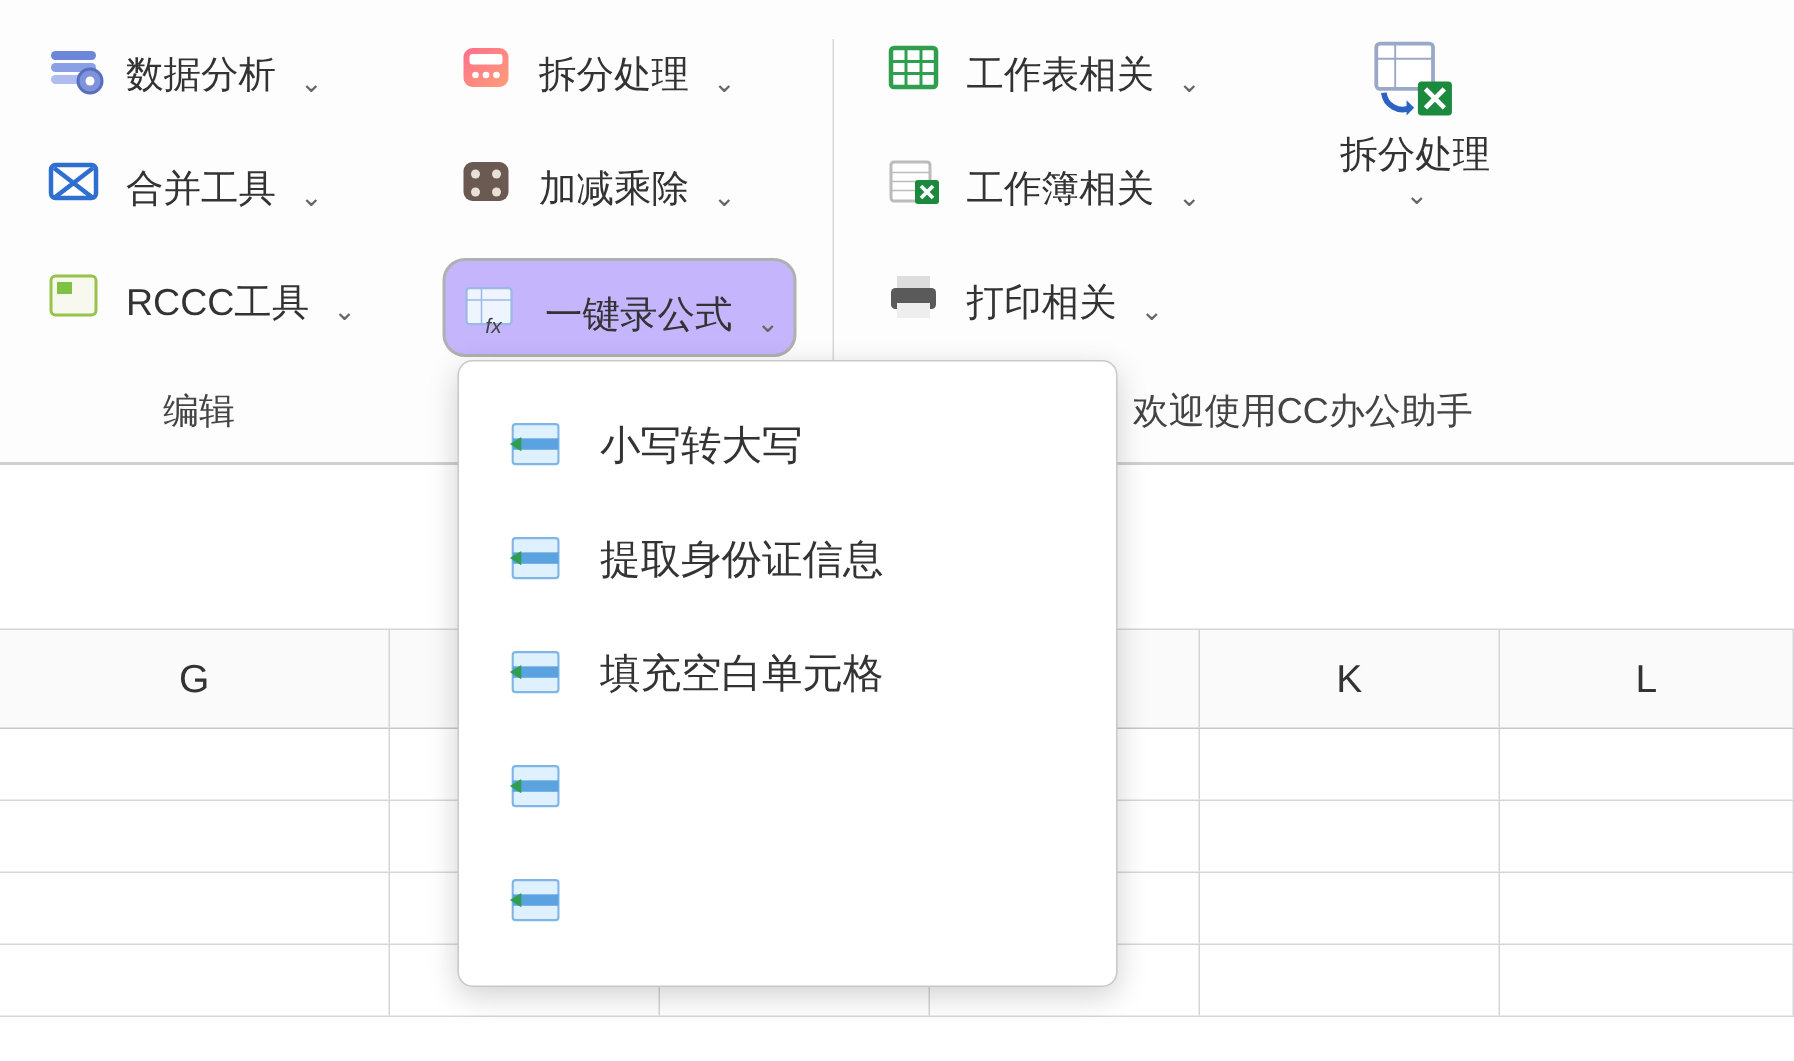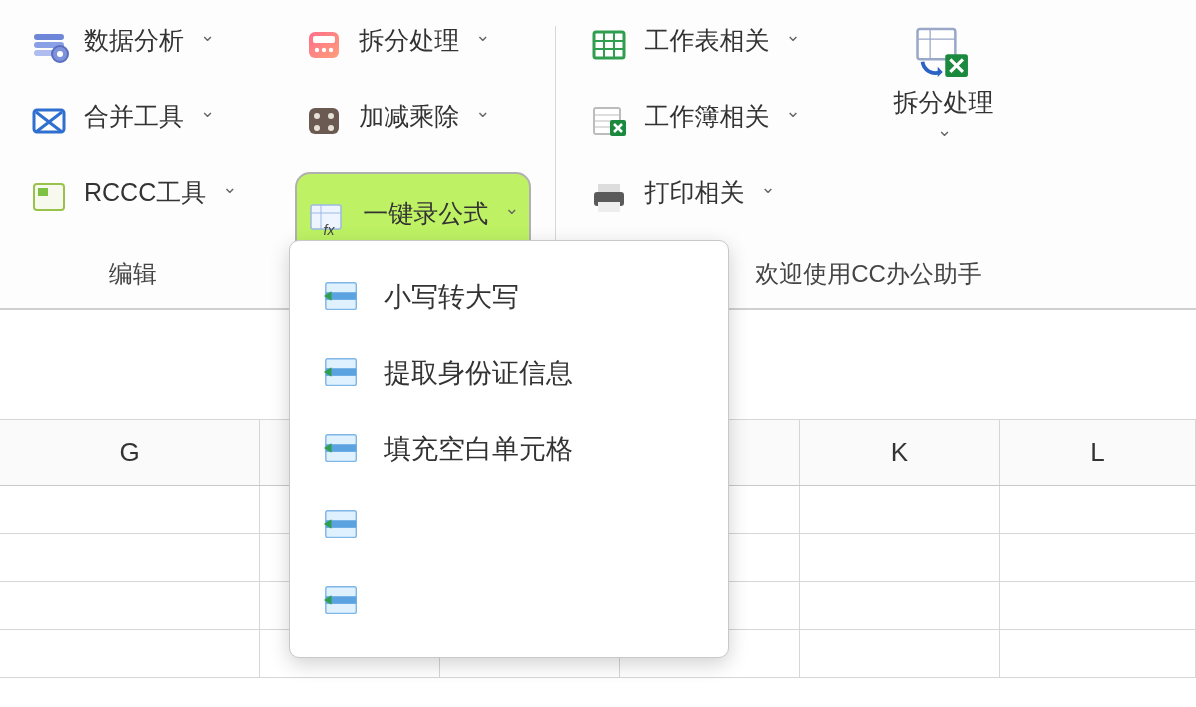--- a/index.html
+++ b/index.html
@@ -47,33 +47,33 @@
 
   .sep {
     width: 1px;
     background: #d8d8d8;
     margin: 6px 14px 40px 14px;
     align-self: stretch;
   }
 
   .rbtn {
     display: flex;
-    align-items: flex-start;
+    align-items: flex-end;
     gap: 14px;
     padding: 4px 8px;
     border-radius: 6px;
     cursor: pointer;
     white-space: nowrap;
     font-size: 25px;
   }
   .rbtn.active {
     border: 2px solid #b0b0b0;
-    background: #bef264;
+    background: #c4b5fd;
     border-radius: 15px;
-    padding: 23px 10px;
+    padding: 10px 10px;
   }
   .caret {
     font-size: 18px;
     color: #666;
     margin-left: 2px;
   }
 
   .big-btn {
     display: flex;
     flex-direction: column;
@@ -85,21 +85,21 @@
   }
   .big-btn .caret { margin-top: -4px; }
 
   
   .ico { width: 42px; height: 42px; display:flex; align-items:center; justify-content:center; flex-shrink:0; }
   .ico svg { width: 100%; height: 100%; }
 
   
   .dropdown {
     position: absolute;
-    left: 289px;
+    left: 305px;
     top: 240px;
     width: 440px;
     background: #fff;
     border: 1px solid #c8c8c8;
     border-radius: 10px;
     box-shadow: 0 6px 20px rgba(0,0,0,.18);
     padding: 18px 0;
     z-index: 50;
   }
   .ditem {

